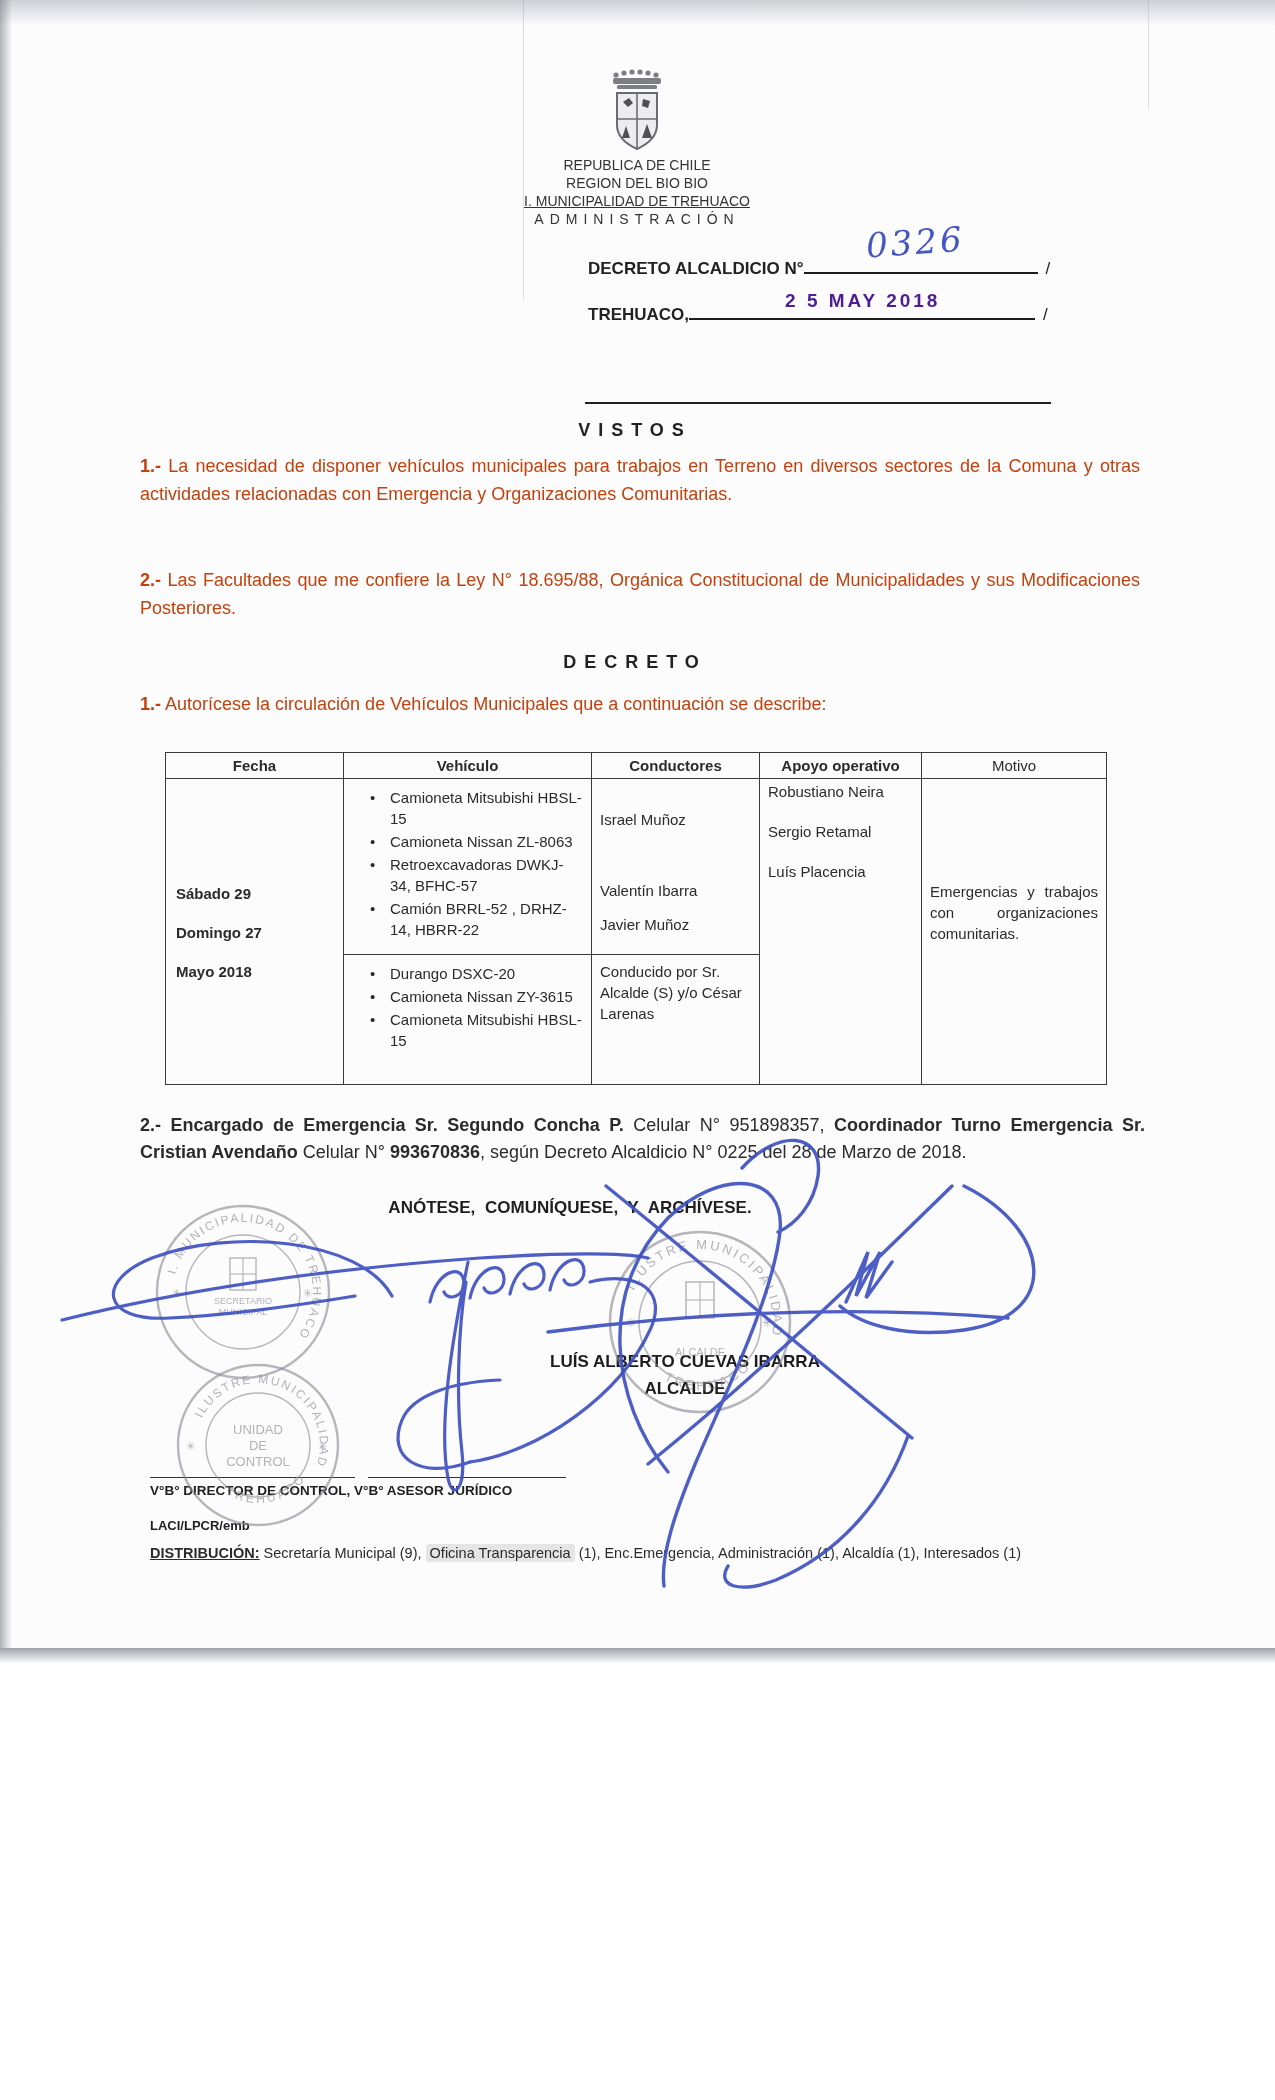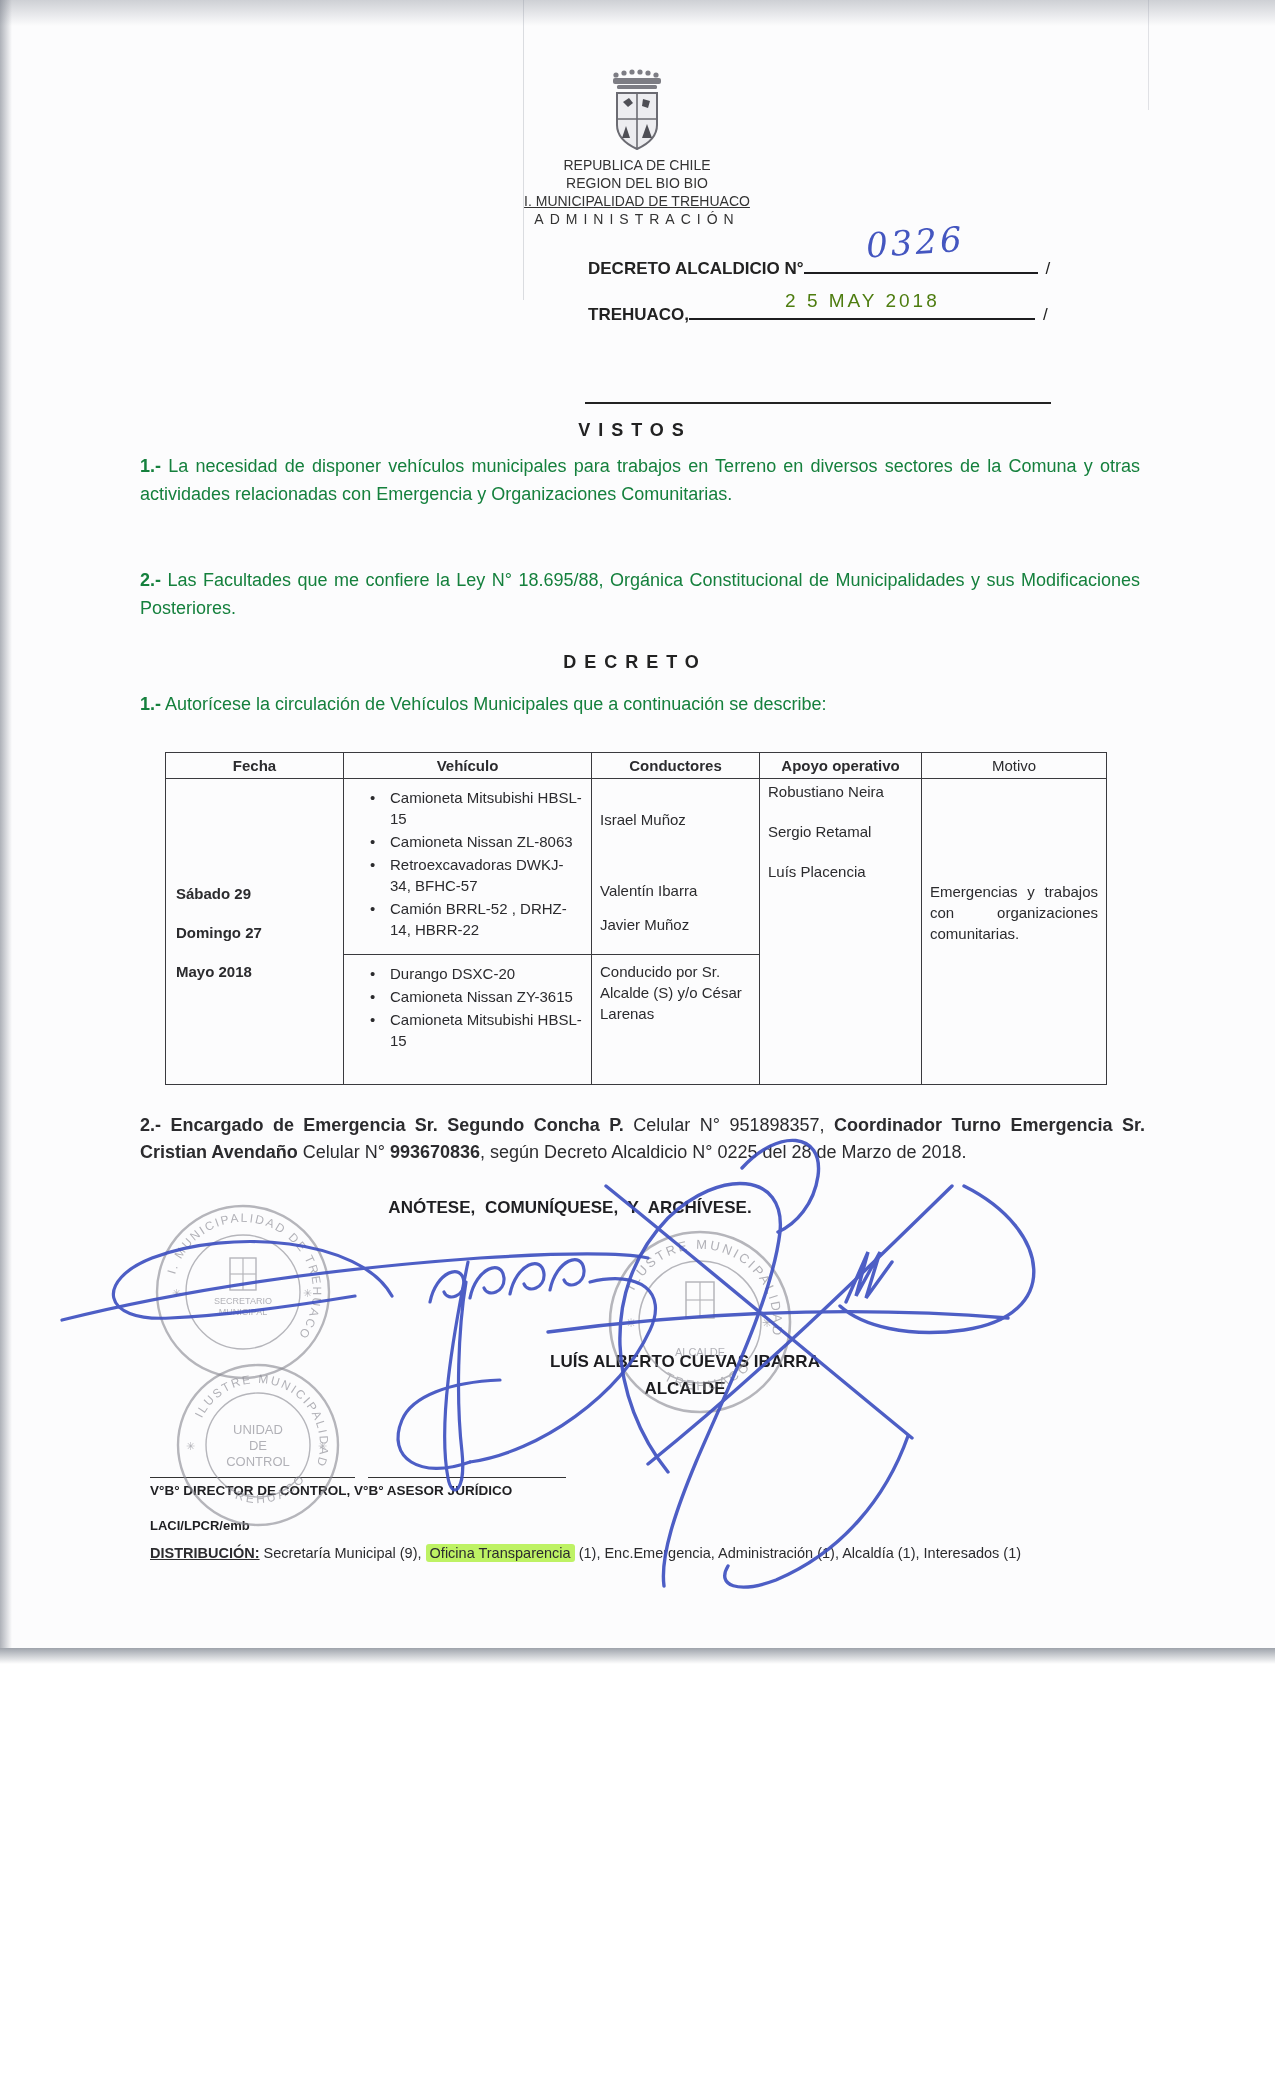--- a/index.html
+++ b/index.html
@@ -13,28 +13,28 @@
   .abs{position:absolute;}
   .b{font-weight:bold;}
   
   .hdr{left:417px;top:156px;width:440px;text-align:center;font-size:14px;line-height:18px;color:#333;}
   .hdr .muni{text-decoration:underline;}
   .hdr .admin{letter-spacing:6px;}
   
   .fieldline{display:flex;align-items:baseline;font-size:17px;font-weight:bold;color:#222;}
   .uline{display:inline-block;position:relative;border-bottom:2px solid #1d1d20;height:24px;}
   .hand-number{position:absolute;left:62px;top:-26px;font-family:"DejaVu Serif",serif;font-style:italic;font-size:34px;font-weight:normal;color:#4456c0;letter-spacing:3px;transform:rotate(-4deg);}
-  .date-stamp{position:absolute;left:96px;top:-4px;font-size:19px;font-weight:normal;letter-spacing:3px;color:#4d7c0f;white-space:nowrap;}
+  .date-stamp{position:absolute;left:96px;top:-4px;font-size:19px;font-weight:bold;letter-spacing:3px;color:#4c1d95;white-space:nowrap;}
   .slash{font-weight:normal;margin-left:8px;font-size:17px;}
   
   .ref{left:588px;top:344px;width:470px;font-size:18px;line-height:26px;color:#2b2b2e;}
   .ref-rule{left:585px;top:402px;width:466px;border-top:2px solid #222;height:0;}
   
   .sec-title{left:400px;width:470px;text-align:center;font-size:18px;font-weight:bold;letter-spacing:8px;color:#222;}
-  .para{left:140px;width:1000px;font-size:18px;line-height:28px;text-align:justify;color:#15803d;}
+  .para{left:140px;width:1000px;font-size:18px;line-height:28px;text-align:justify;color:#c2410c;}
   
   .tbl-wrap{left:165px;top:752px;width:941px;}
   table.doc{border-collapse:collapse;width:941px;table-layout:fixed;font-size:15px;line-height:21px;color:#2b2b2e;}
   table.doc td,table.doc th{border:1.6px solid #3a3a3e;vertical-align:top;padding:2px 8px;}
   th.h{font-weight:bold;font-size:15px;padding-top:5px;padding-bottom:4px;text-align:center;}
   th.h-light{font-weight:normal;}
   td.c-fecha p{font-weight:bold;margin:0 0 18px 2px;}
   td.c-fecha p:first-child{margin-top:102px;}
   ul.veh{list-style:none;margin:6px 0 0 0;padding:0 0 0 14px;}
   ul.veh li{position:relative;padding-left:24px;margin-bottom:2px;}
@@ -55,21 +55,21 @@
   .sig-name{text-align:center;font-weight:bold;font-size:17px;line-height:27px;color:#1c1c1f;}
   .sig-left{left:138px;top:1338px;width:324px;}
   .sig-right{left:528px;top:1348px;width:314px;}
   
   .vb-rule1{left:150px;top:1477px;width:205px;border-top:1.6px solid #333;height:0;}
   .vb-rule2{left:368px;top:1477px;width:198px;border-top:1.6px solid #333;height:0;}
   .vb-text{left:150px;top:1483px;width:560px;font-size:13.5px;font-weight:bold;color:#1f1f22;}
   .initials{left:150px;top:1518px;font-size:13px;font-weight:bold;color:#1f1f22;}
   .dist{left:150px;top:1543px;width:1070px;font-size:14.5px;line-height:21px;color:#2b2b2e;}
   .dist .lbl{font-weight:bold;text-decoration:underline;}
-  .hl{background:#bef264;border-radius:3px;padding:1px 4px;}
+  .hl{background:#e5e5e5;border-radius:3px;padding:1px 4px;}
   
   .overlay{position:absolute;left:0;top:0;width:1275px;height:1648px;pointer-events:none;}
   .stamp-text{fill:#84848d;}
 </style>
 </head>
 <body>
 
 <div class="page">
   <div class="edge-top"></div>
   <div class="edge-left"></div>

